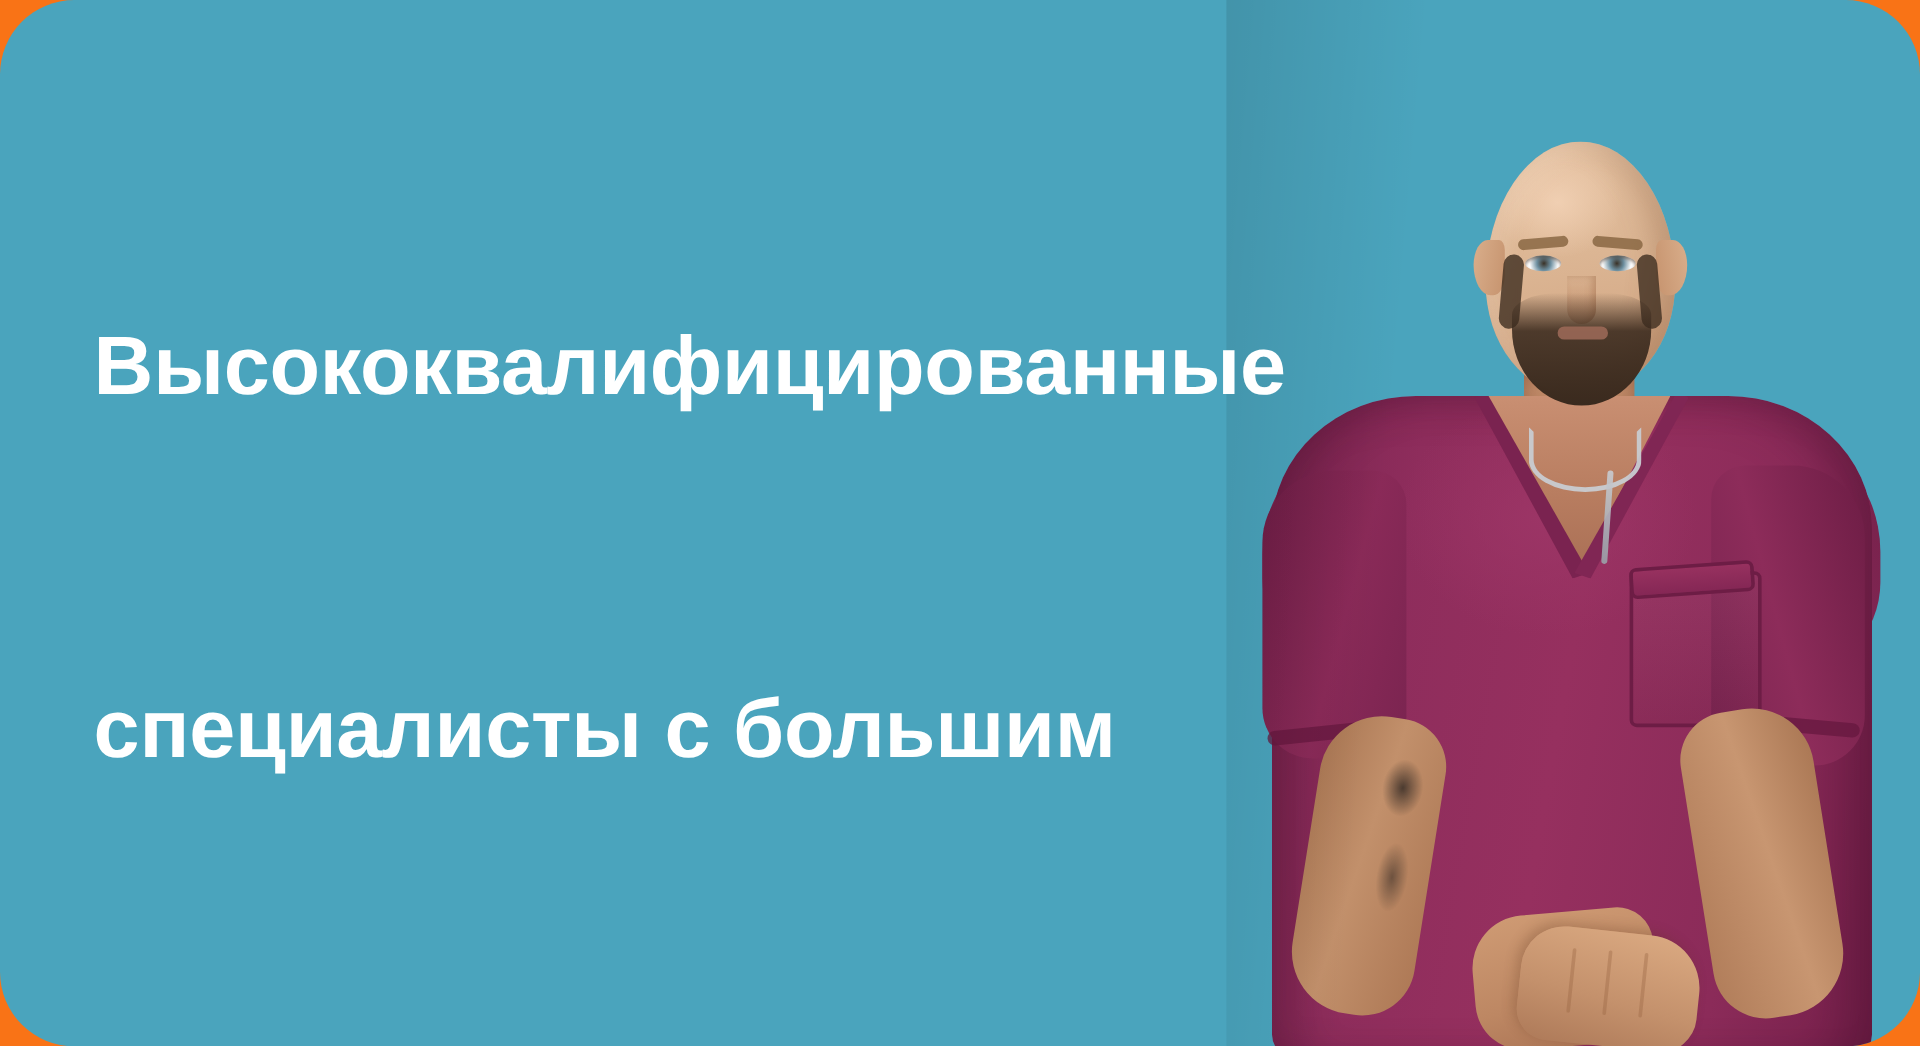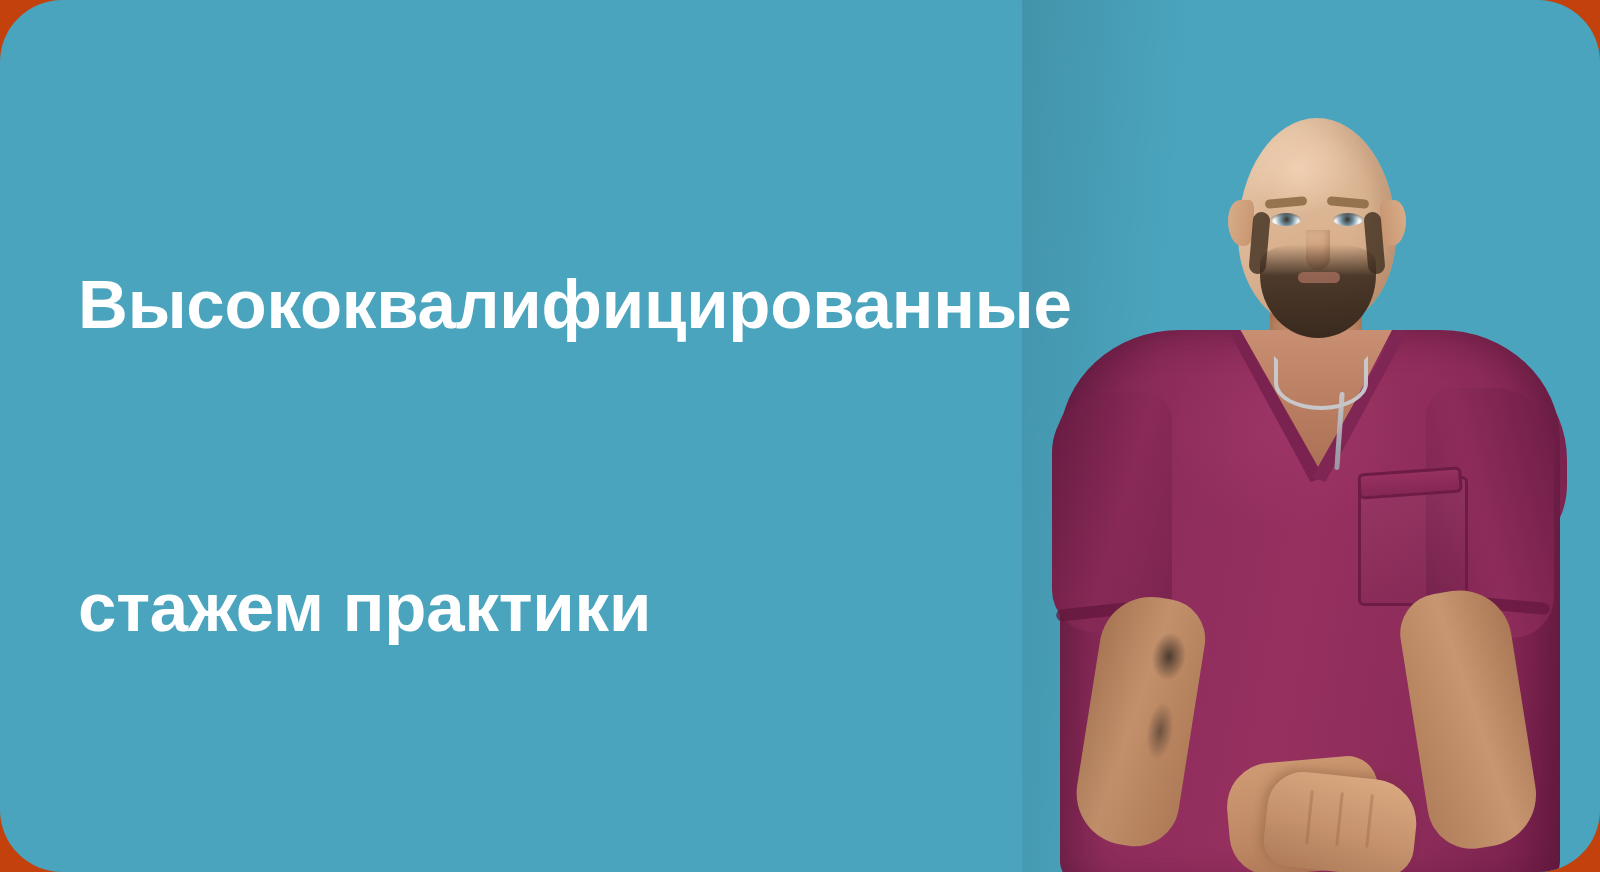--- a/index.html
+++ b/index.html
@@ -12,21 +12,21 @@
     width: 1600px;
     height: 872px;
     overflow: hidden;
     font-family: "Liberation Sans", "DejaVu Sans", sans-serif;
   }
 
   #banner-root {
     position: relative;
     width: 1600px;
     height: 872px;
-    background: #c2410c;
+    background: #f97316;
   }
 
   
   .banner-card {
     position: absolute;
     left: 0;
     top: 0;
     width: 1600px;
     height: 872px;
     background: #4aa4bd;
@@ -360,20 +360,21 @@
 </style>
 </head>
 <body>
 
 <div id="banner-root">
 
   <div class="banner-card">
 
     <div class="headline">
       <span class="headline-line">Высококвалифицированные</span>
+      <span class="headline-line">специалисты с большим</span>
       <span class="headline-line">стажем практики</span>
     </div>
 
     <div class="photo-figure">
 
       <div class="fig-layer shoulder-left"></div>
       <div class="fig-layer shoulder-right"></div>
 
       <div class="fig-layer torso"></div>
 

